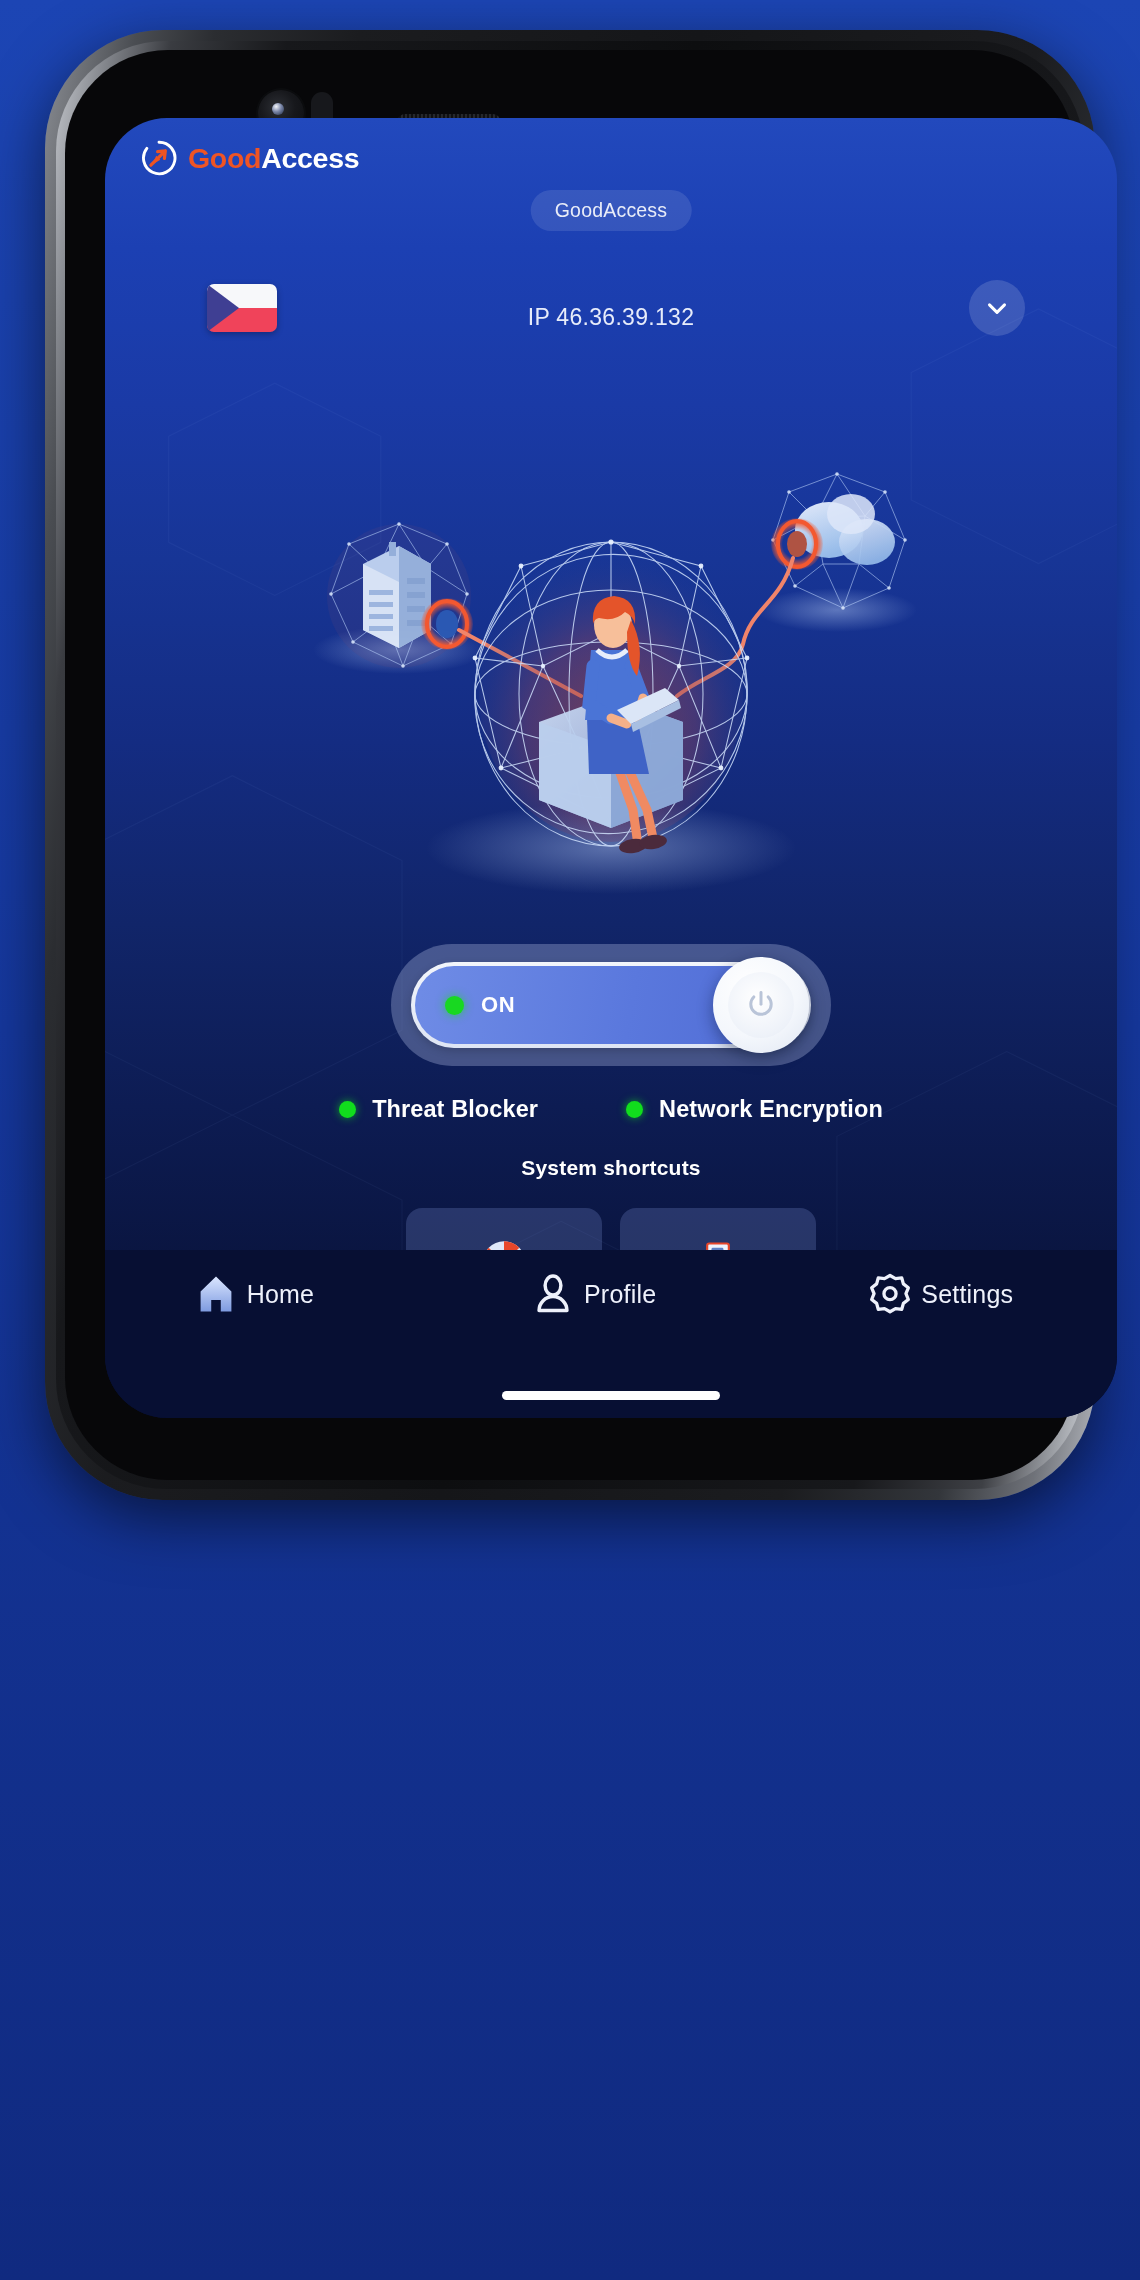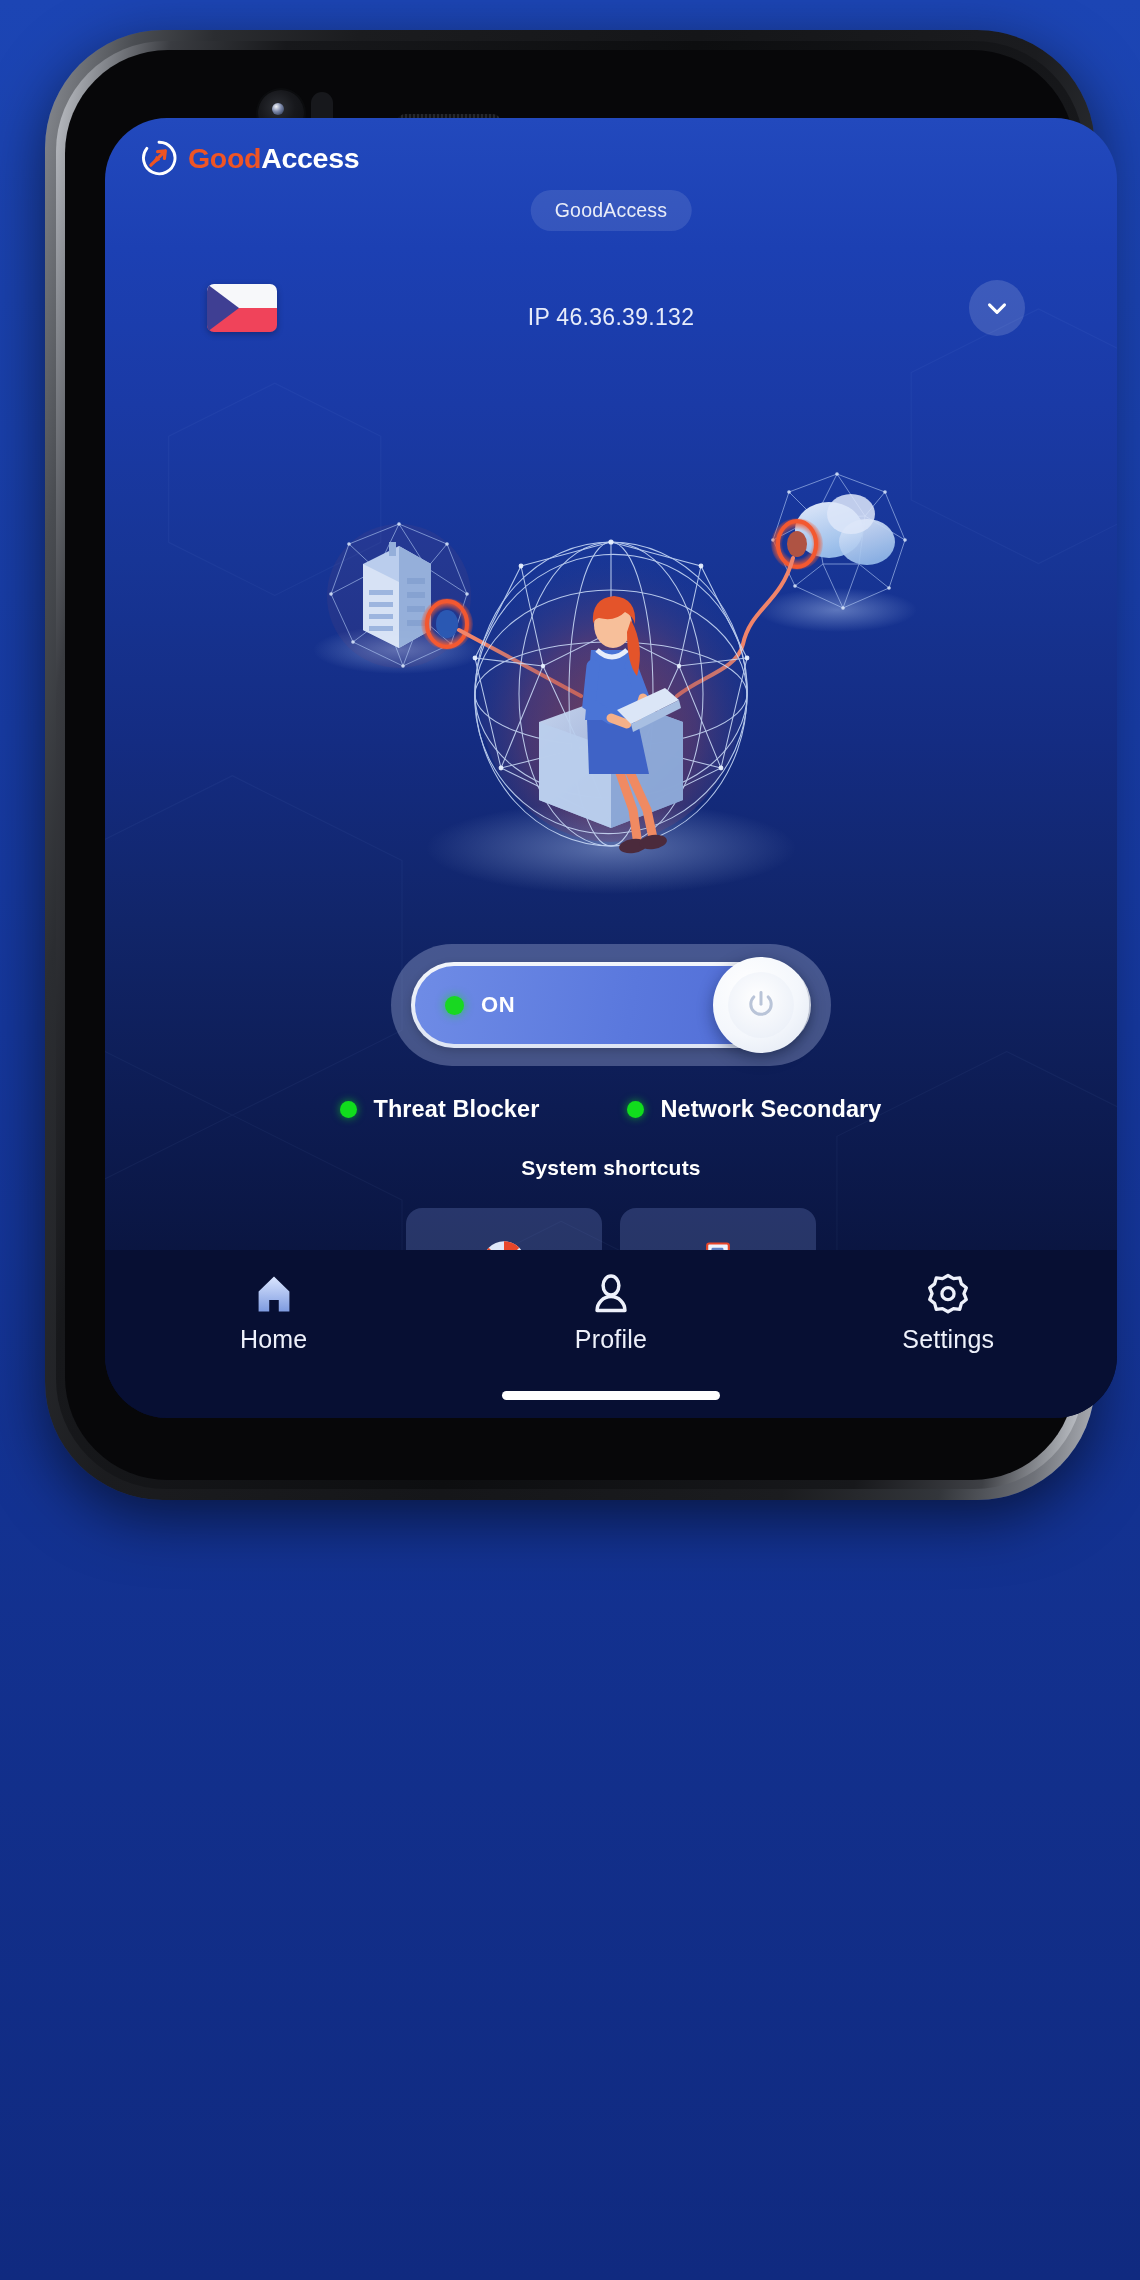--- a/index.html
+++ b/index.html
@@ -205,21 +205,21 @@
 
   
   .navbar{
     position:absolute; left:0; right:0; bottom:0; height:168px;
     background:#070f33;
     display:flex; align-items:flex-start; justify-content:space-around;
     padding-top:22px;
   }
   .nav-item{
     width:160px;
-    display:flex; flex-direction:column; align-items:center; gap:9px;
+    display:flex; align-items:center; gap:9px;
   }
   .nav-item .nav-icon{ width:44px; height:44px; display:block; }
   .nav-item .nav-label{ color:#eef1fb; font-size:25px; letter-spacing:.2px; }
   .home-indicator{
     position:absolute; left:50%; transform:translateX(-50%); bottom:18px;
     width:218px; height:9px; border-radius:5px; background:#fff;
   }
 </style>
 </head>
 <body>
@@ -467,21 +467,21 @@
         </div>
       </div>
 
       <div class="status-row">
         <div class="status-item">
           <div class="dot"></div>
           <span>Threat Blocker</span>
         </div>
         <div class="status-item">
           <div class="dot"></div>
-          <span>Network Secondary</span>
+          <span>Network Encryption</span>
         </div>
       </div>
 
       <div class="sc-title">System shortcuts</div>
       <div class="sc-grid">
 
         <div class="sc-card">
           <svg class="sc-icon" viewBox="0 0 48 48">
             <circle cx="24" cy="24" r="20" fill="#dfe8f8"></circle>
             <path d="M24 4 A20 20 0 0 1 38.1 9.9 L29.9 18.1 A8.4 8.4 0 0 0 24 15.6 Z" fill="#e8472a"></path>

